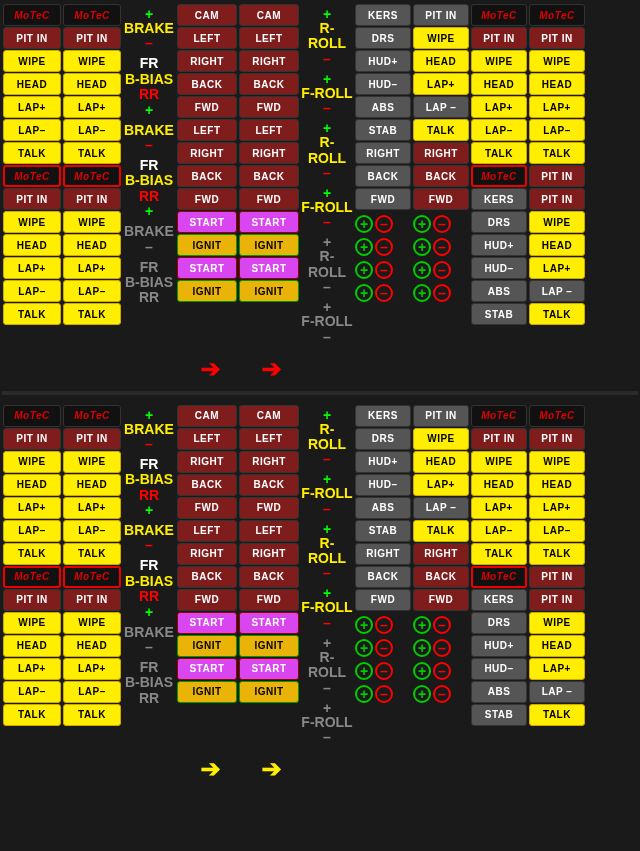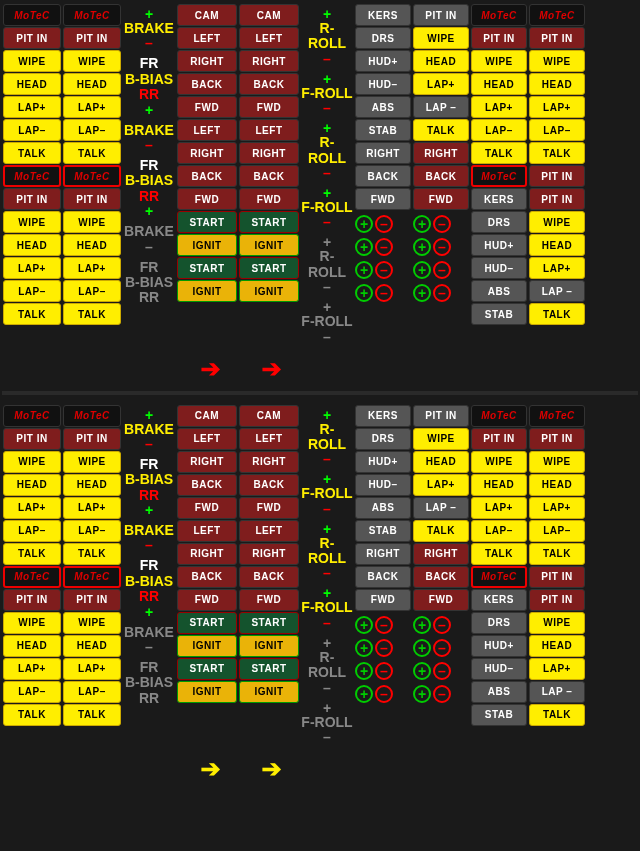--- a/index.html
+++ b/index.html
@@ -224,21 +224,21 @@
     }
 
     .arrow-yellow {
       color: #ffee00;
       font-size: 24px;
       line-height: 1;
     }
     .spacer-4 { height: 4px; }
 
     .btn-start {
-      background: #14532d;
+      background: #d946ef;
       color: white;
       border: 1px solid #990000;
     }
 
     .btn-ignit {
       background: #eab308;
       color: black;
       border: 1px solid #009900;
     }
 

